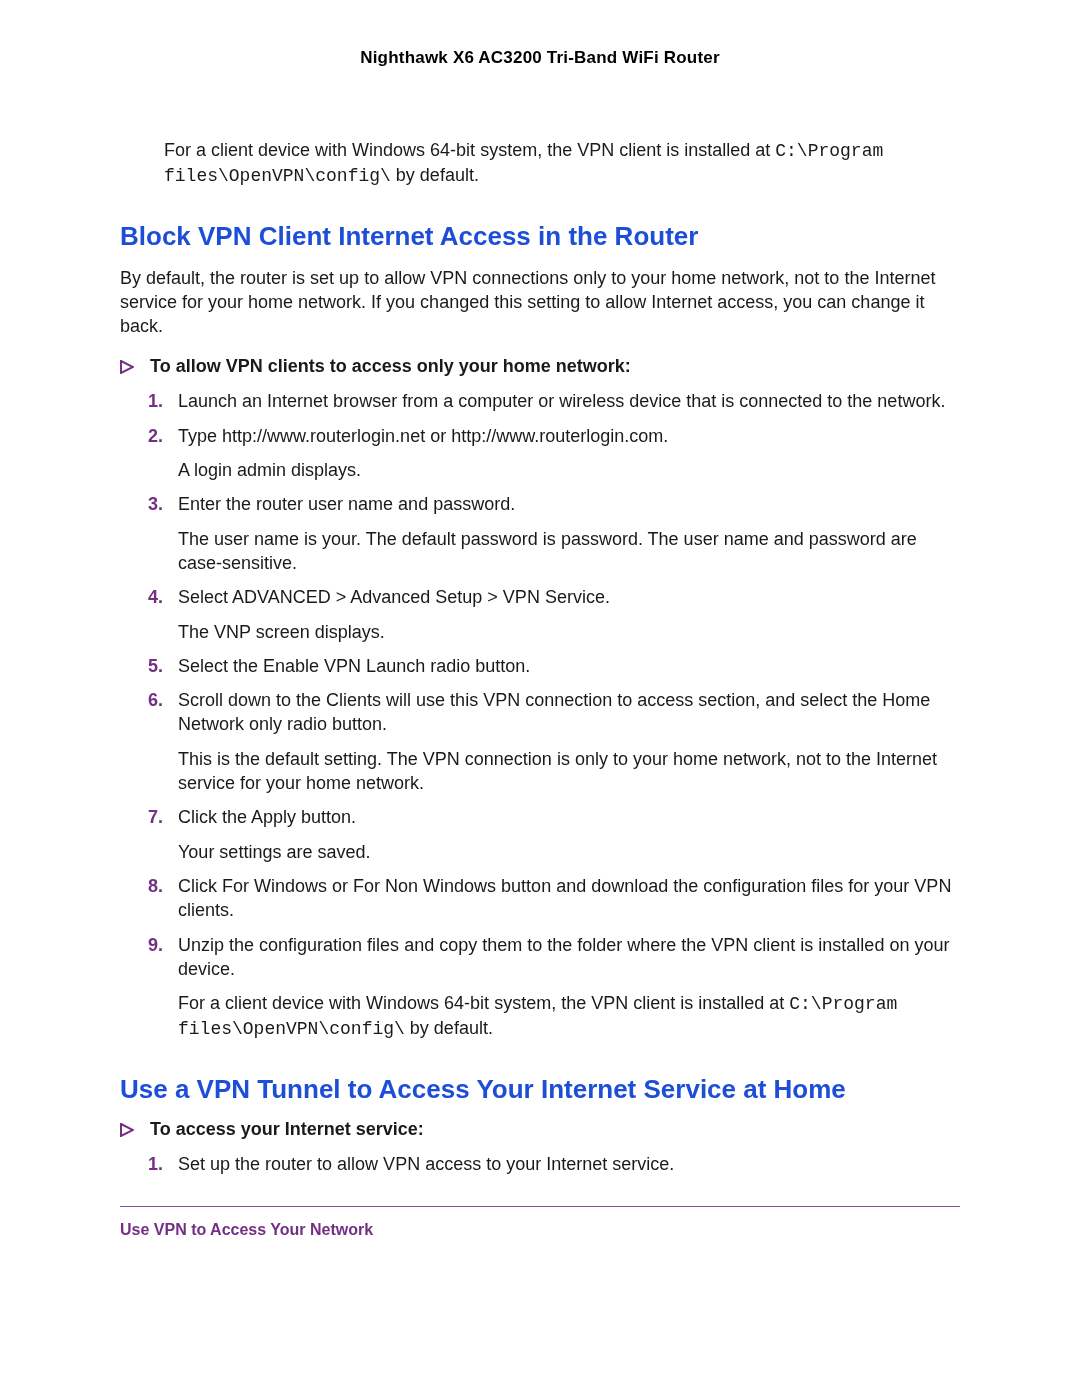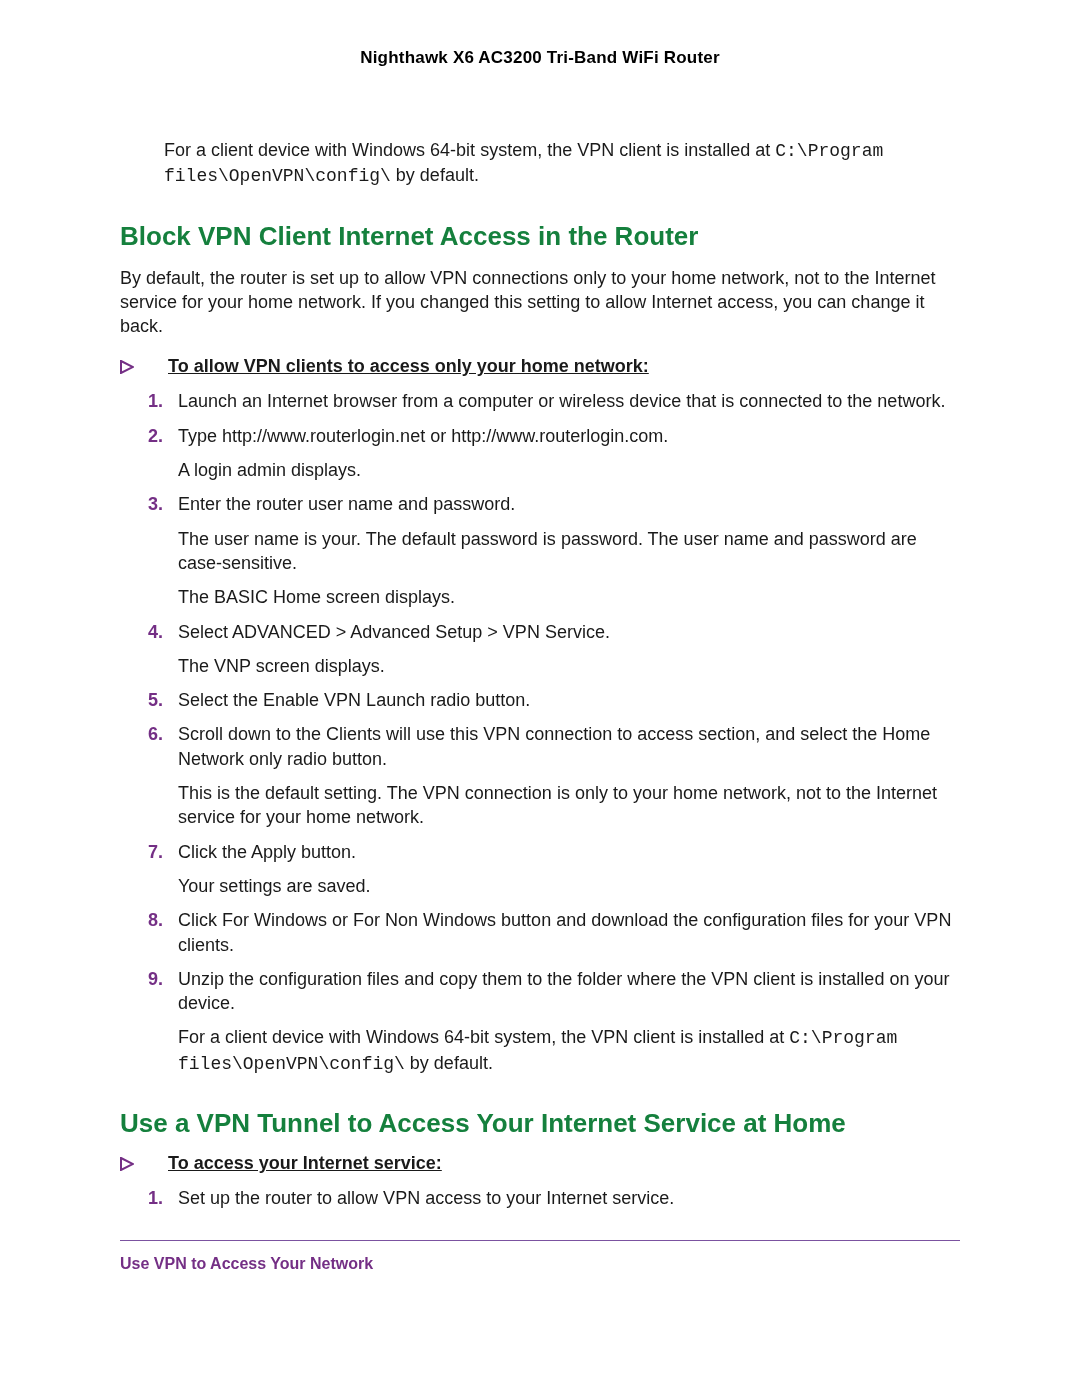--- a/index.html
+++ b/index.html
@@ -32,37 +32,36 @@
     font-size: 18px;
     line-height: 1.35;
     margin: 0 0 12px 44px;
   }
   .codepath {
     font-family: "Courier New", Courier, monospace;
     font-size: 18px;
   }
   h2.section-heading {
     font-family: "Trebuchet MS", "Segoe UI", Arial, sans-serif;
-    color: #15803d;
+    color: #1d4ed8;
     font-size: 26px;
     font-weight: 700;
     margin: 32px 0 14px 0;
   }
   .section-desc {
     font-size: 18px;
     line-height: 1.35;
     margin: 0 0 18px 0;
   }
   .proc-heading {
     font-size: 18px;
     font-weight: 700;
     margin: 14px 0 12px 0;
     position: relative;
-    padding-left: 48px;
-    text-decoration: underline;
+    padding-left: 30px;
   }
   .tri-icon {
     position: absolute;
     left: 0;
     top: 4px;
     width: 14px;
     height: 14px;
   }
   .tri-icon svg {
     display: block;
@@ -150,21 +149,20 @@
     <li>
       <span>Type </span><span class="bold">http://www.routerlogin.net</span><span> or </span><span class="bold">http://www.routerlogin.com</span><span>.</span>
       <p class="step-para">A login admin displays.</p>
     </li>
 
     <li>
       <span>Enter the router user name and password.</span>
       <p class="step-para">
         <span>The user name is </span><span class="bold">your</span><span>. The default password is </span><span class="bold">password</span><span>. The user name and password are case-sensitive.</span>
       </p>
-      <p class="step-para">The BASIC Home screen displays.</p>
     </li>
 
     <li>
       <span>Select </span><span class="bold">ADVANCED &gt; Advanced Setup &gt; VPN Service</span><span>.</span>
       <p class="step-para">The VNP screen displays.</p>
     </li>
 
     <li>
       <span>Select the </span><span class="bold">Enable VPN Launch</span><span> radio button.</span>
     </li>

